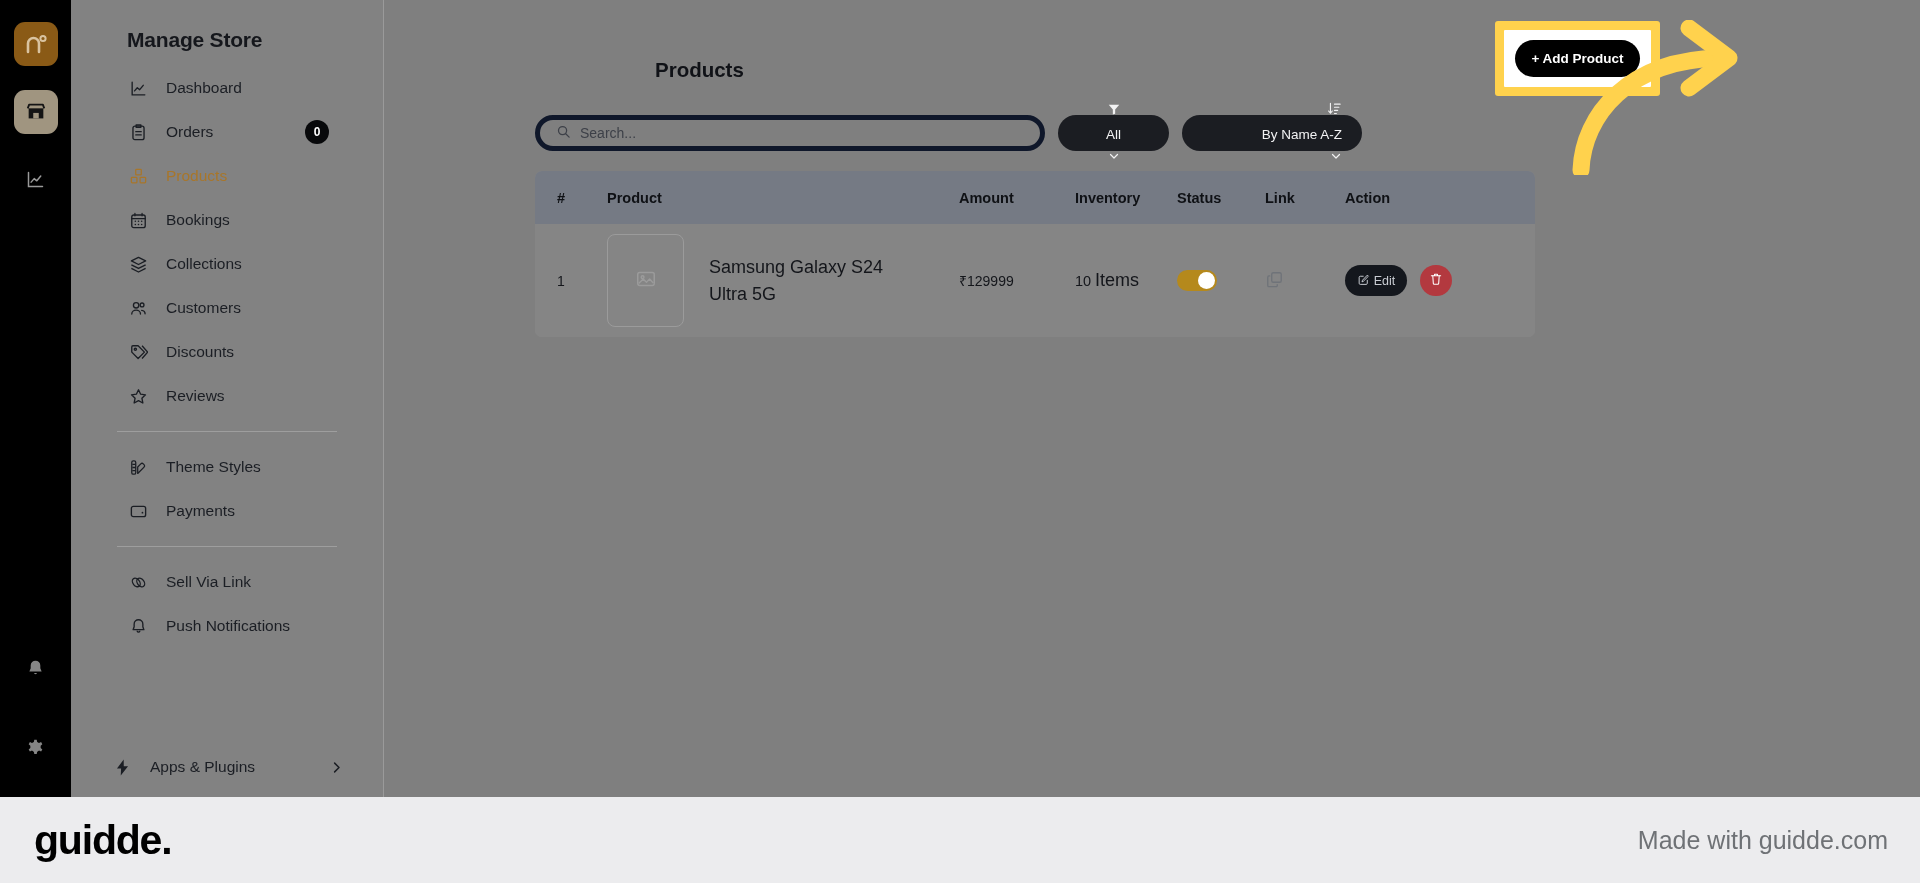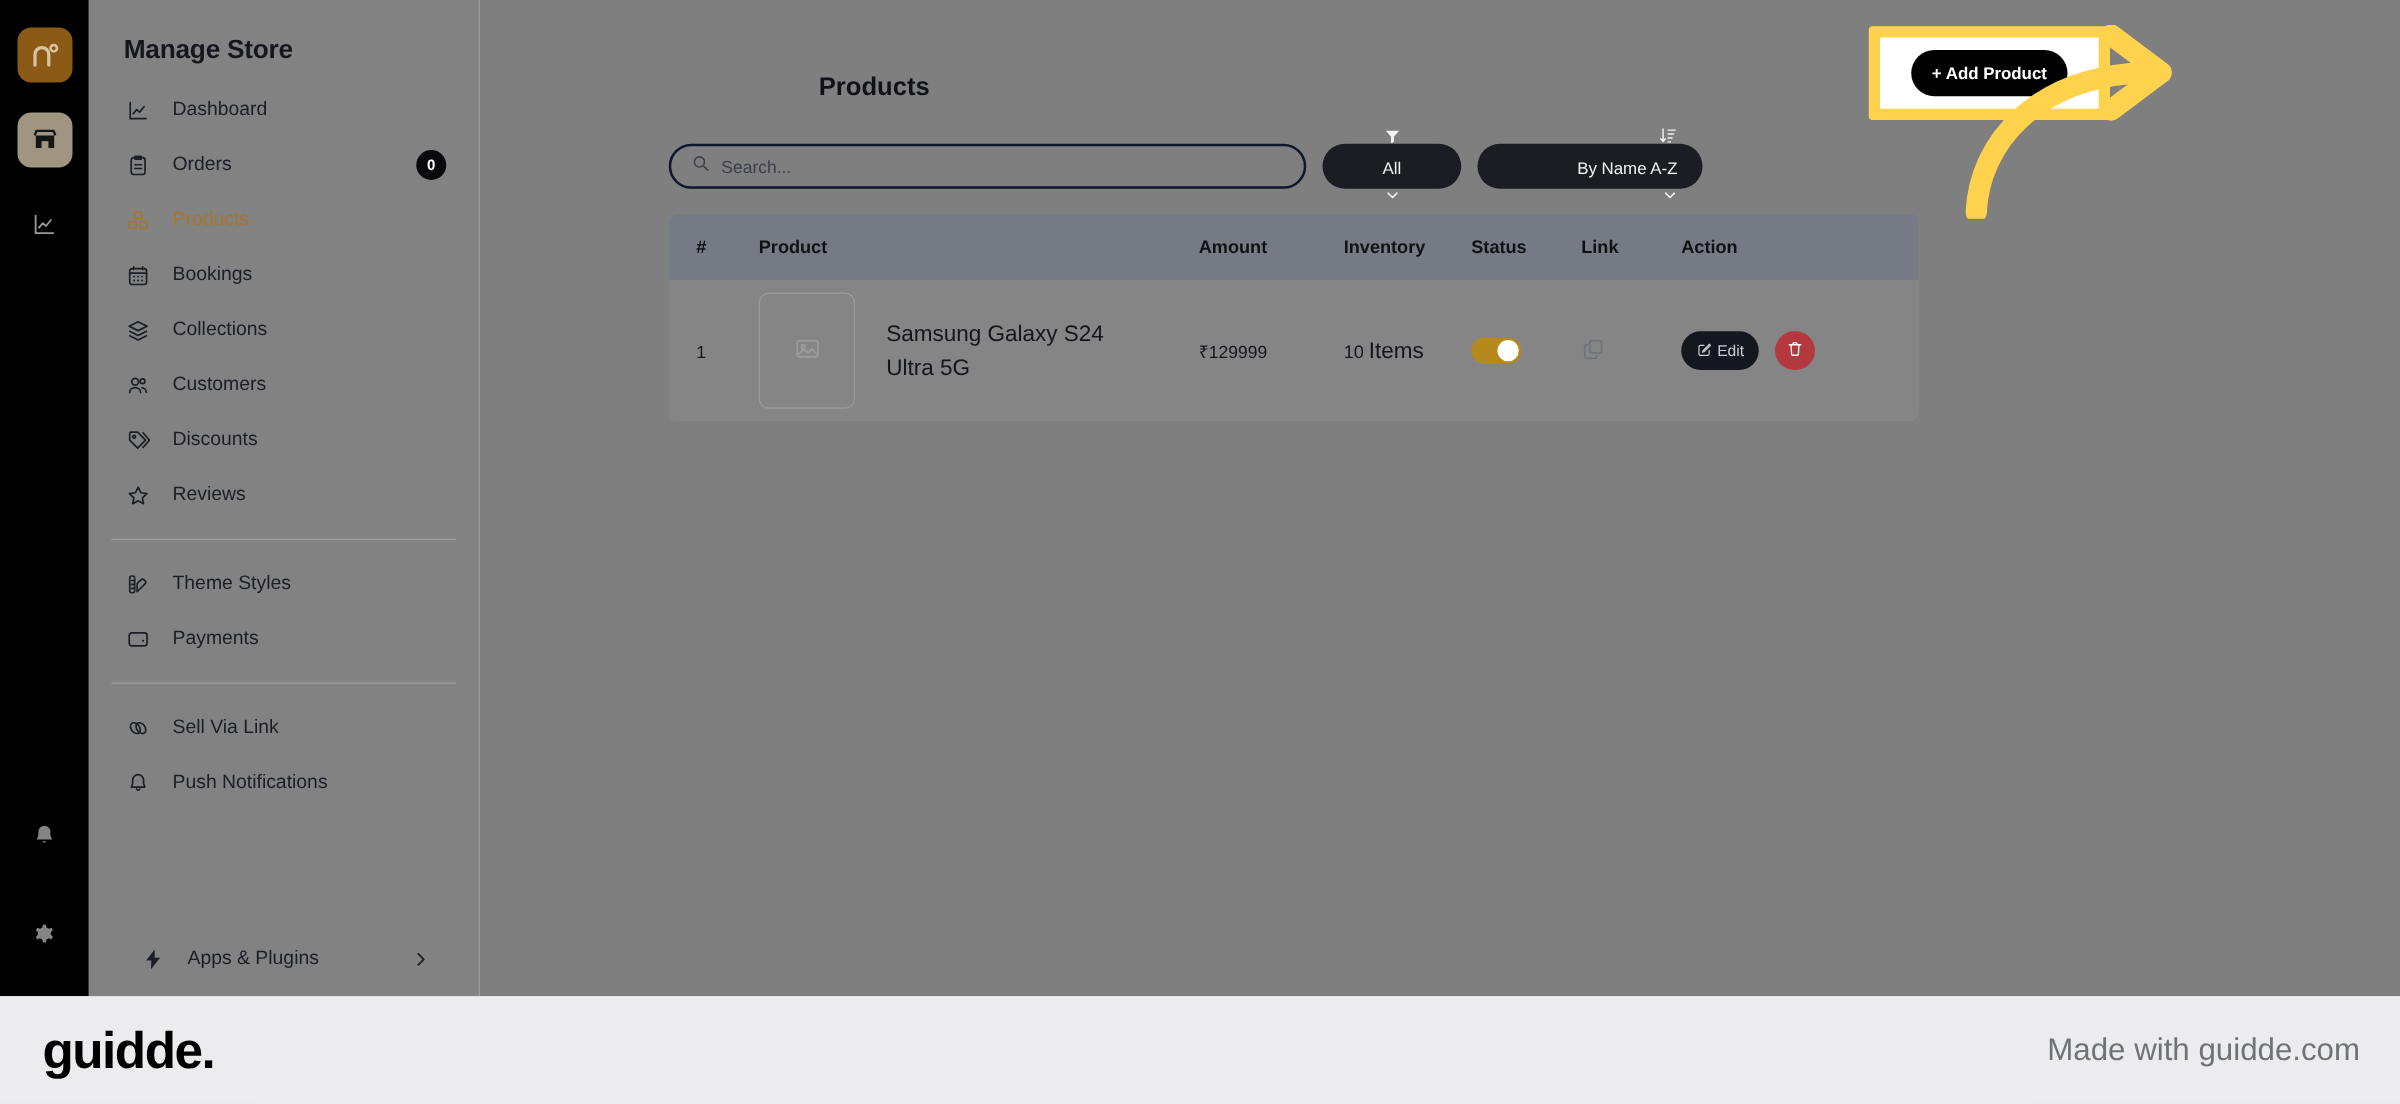--- a/index.html
+++ b/index.html
@@ -55,21 +55,21 @@
   }
   .rail-bottom .rail-item { margin-top: 0; margin-bottom: 42px; }
   .rail-bottom .rail-item:last-child { margin-bottom: 0; }
 
   
   .sidebar {
     position: absolute; left: 71px; top: 0;
     width: 313px; height: 797px;
     background: #828282;
     border-right: 1px solid #9a9a9a;
-    padding: 0 16px;
+    padding: 0 44px;
   }
   .store-title {
     font-size: 21px; font-weight: 700; color: #15171c;
     padding: 28px 0 14px 12px;
     letter-spacing: -0.2px;
   }
   .nav-item {
     display: flex; align-items: center;
     height: 44px;
     padding: 0 10px 0 12px;
@@ -113,40 +113,40 @@
 
   
   .addwrap {
     position: absolute; left: 1111px; top: 21px;
     padding: 9px;
     background: #ffd24d;
     border-radius: 3px;
   }
   .addwrap-inner {
     background: #ffffff;
-    padding: 10px 25px;
+    padding: 10px 11px;
     border-radius: 1px;
   }
   .add-btn {
     width: 125px; height: 37px;
     background: #000000; color: #ffffff;
     border: none; border-radius: 19px;
     font-family: inherit; font-size: 13.5px; font-weight: 600;
     display: flex; align-items: center; justify-content: center;
     gap: 5px; cursor: pointer;
   }
 
   
   .controls {
     position: absolute; left: 151px; top: 115px;
     display: flex; align-items: center; gap: 13px;
   }
   .search-box {
     width: 510px; height: 36px;
-    border: 2px solid #0f172a;
+    border: 5px solid #0f172a;
     border-radius: 18px;
     display: flex; align-items: center;
     padding: 0 16px; gap: 9px;
     background: transparent;
   }
   .search-box input {
     border: none; outline: none; background: transparent;
     font-family: inherit; font-size: 14px; color: #23262c;
     width: 100%;
   }

